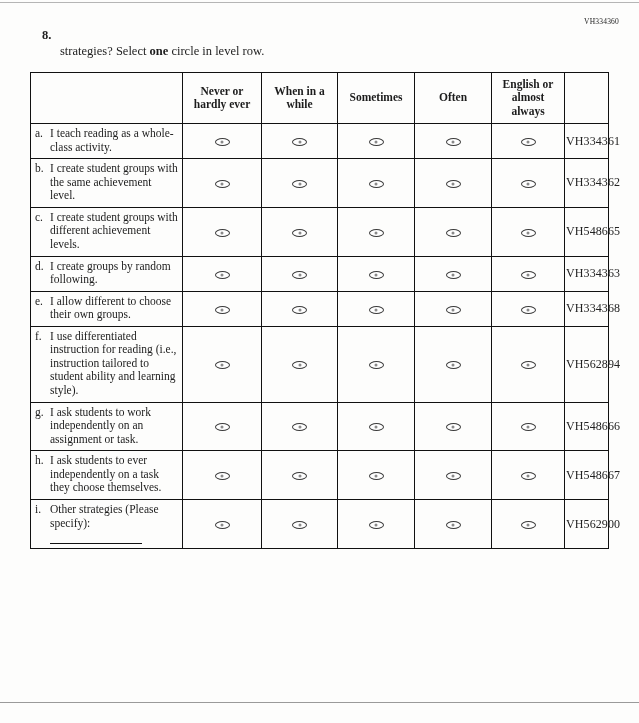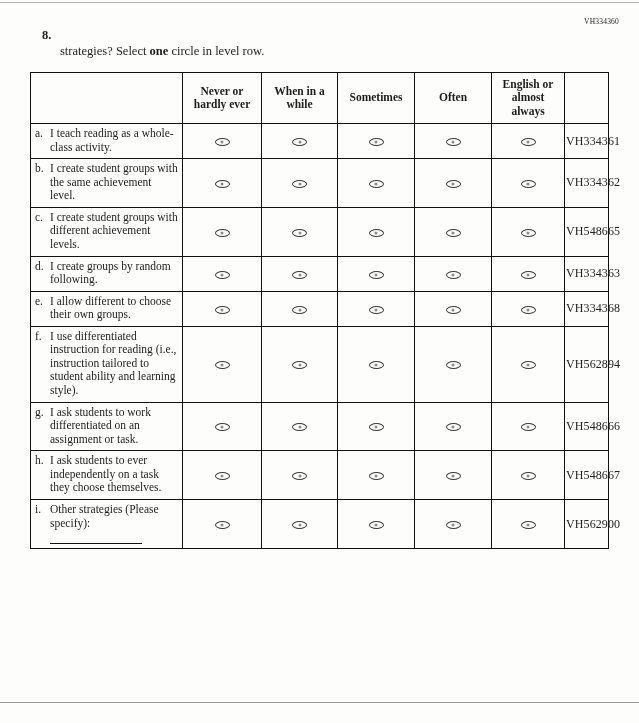--- a/index.html
+++ b/index.html
@@ -194,21 +194,21 @@
         <td class="opt"><span class="oval"></span></td>
         <td class="opt"><span class="oval"></span></td>
         <td class="opt"><span class="oval"></span></td>
         <td class="opt"><span class="oval"></span></td>
         <td class="code-cell">VH562894</td>
       </tr>
       <tr>
         <td class="label-cell">
             <div class="lbl">
               <span class="letter">g.</span>
-              <span class="txt">I ask students to work differentiated on an assignment or task.</span>
+              <span class="txt">I ask students to work independently on an assignment or task.</span>
             </div>
           </td>
         <td class="opt"><span class="oval"></span></td>
         <td class="opt"><span class="oval"></span></td>
         <td class="opt"><span class="oval"></span></td>
         <td class="opt"><span class="oval"></span></td>
         <td class="opt"><span class="oval"></span></td>
         <td class="code-cell">VH548666</td>
       </tr>
       <tr>

